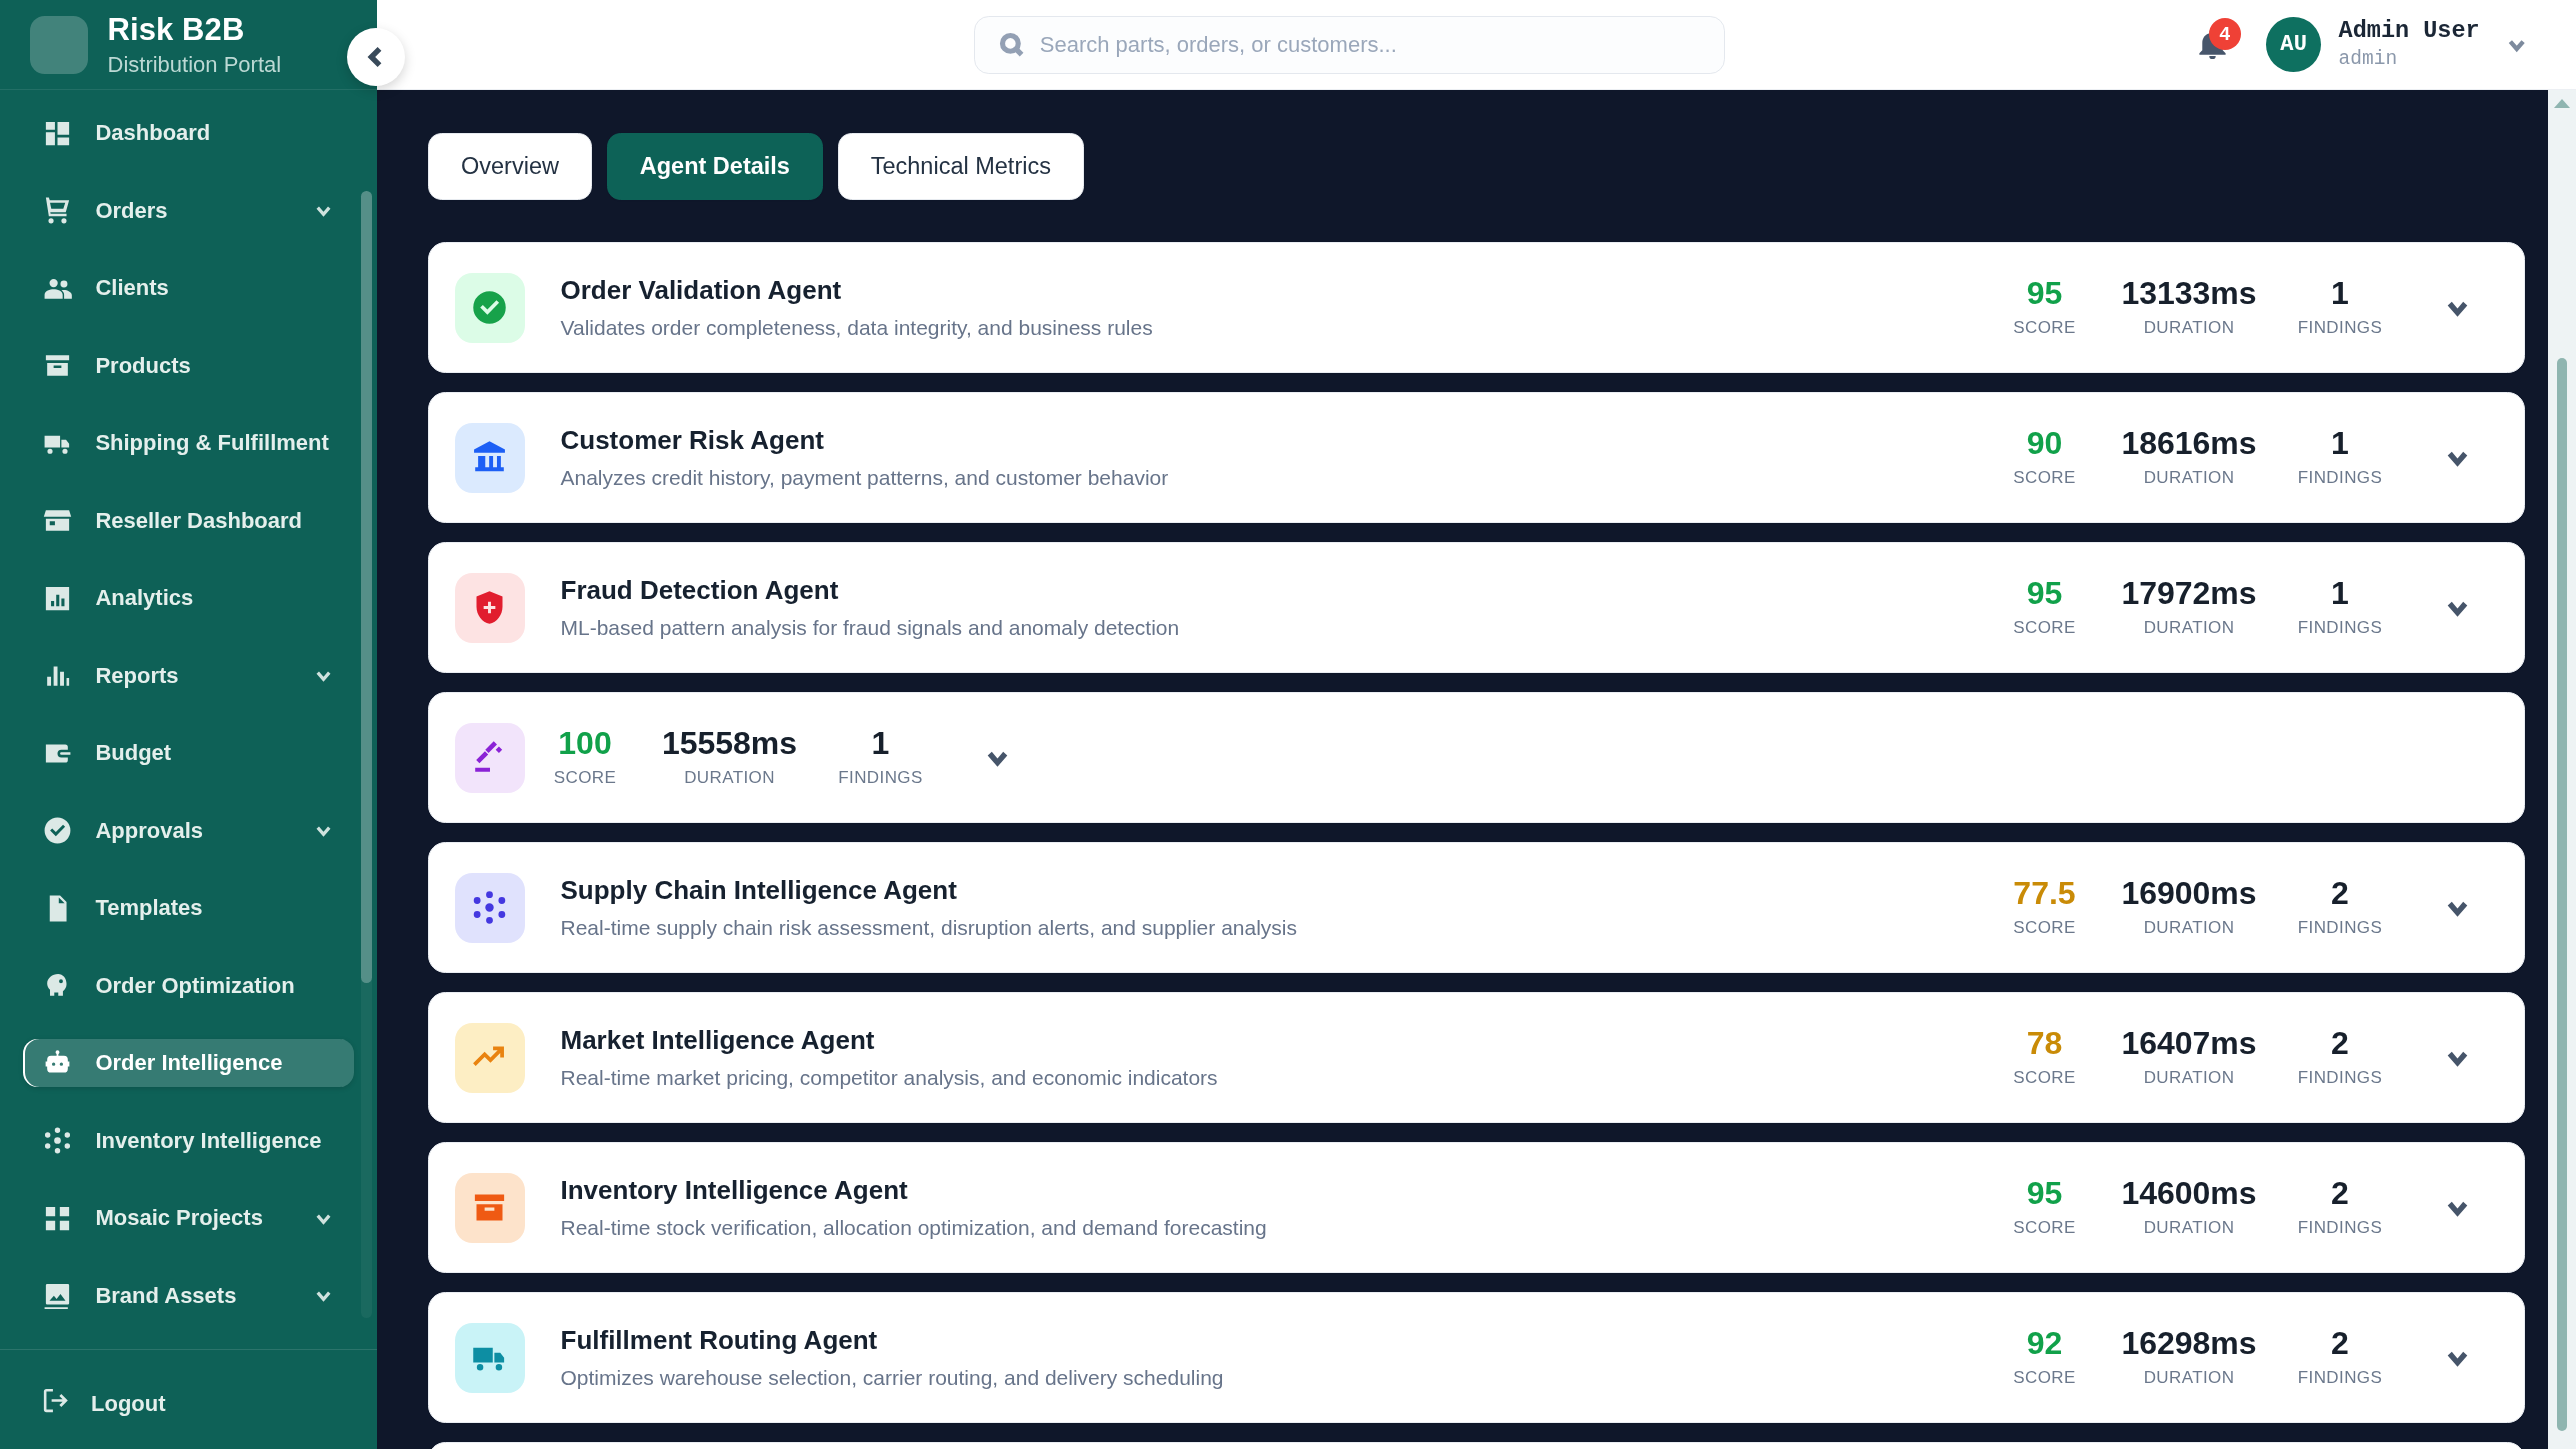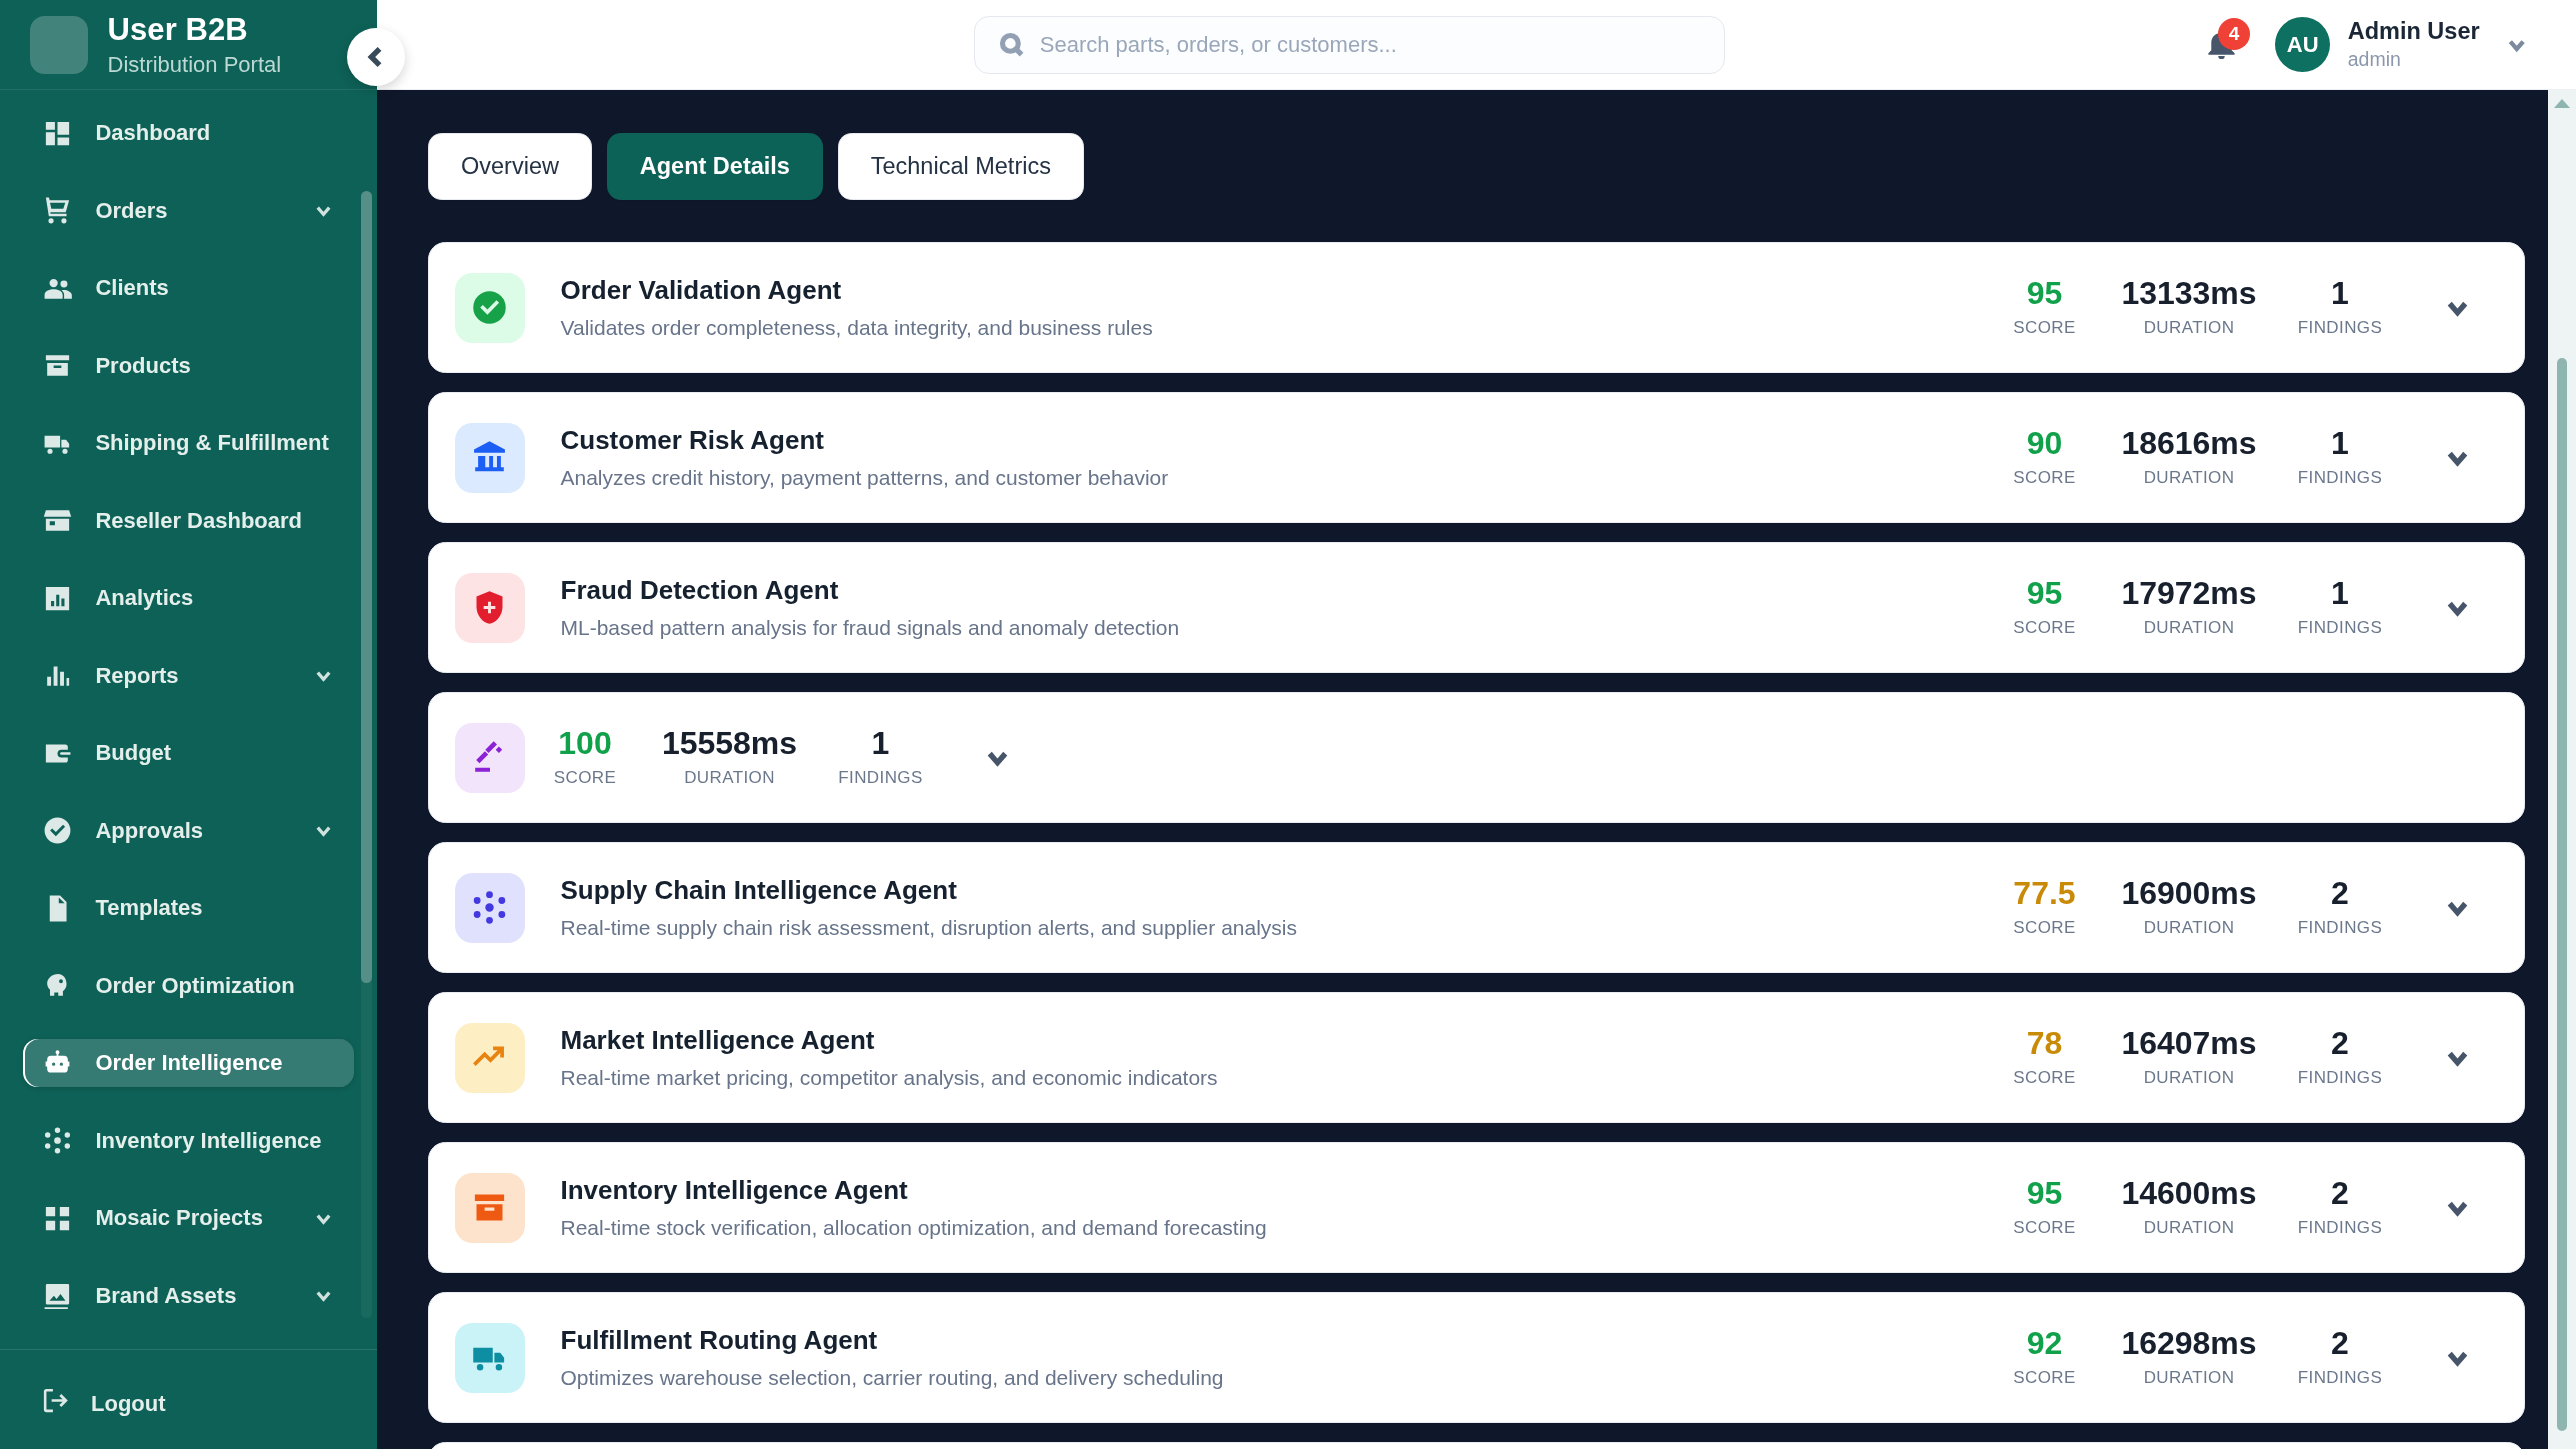--- a/index.html
+++ b/index.html
@@ -56,21 +56,21 @@
   .search-wrap svg{width:27px;height:27px;stroke:#93a0b4;fill:none;stroke-width:4.6;flex-shrink:0;}
   .search-input{border:0;outline:0;background:transparent;font-size:22px;color:#4b5a6d;
                 font-family:"Liberation Sans",sans-serif;width:100%;}
   .search-input::placeholder{color:#9aa7ba;}
 
   .topbar-right{margin-left:auto;display:flex;align-items:center;gap:32px;}
   .bell{position:relative;width:43px;height:43px;display:flex;align-items:center;justify-content:center;cursor:pointer;}
   .bell svg{width:35px;height:35px;fill:#47566b;}
   .badge{position:absolute;top:-5.4px;right:-6.7px;min-width:32px;height:32px;border-radius:16px;background:#ef4136;
          color:#fff;font-size:19px;font-weight:700;display:flex;align-items:center;justify-content:center;padding:0 6.7px;}
-  .user{display:flex;align-items:center;gap:17.4px;cursor:pointer;}
+  .user{display:flex;align-items:center;gap:17.4px;cursor:pointer;font-family:Liberation Mono, monospace;}
   .avatar{width:55px;height:55px;border-radius:50%;background:#0e7060;color:#fff;font-size:22px;font-weight:600;
           display:flex;align-items:center;justify-content:center;letter-spacing:0.3px;}
   .user-text{display:flex;flex-direction:column;line-height:1.2;}
   .user-name{font-size:23.5px;font-weight:700;color:#1b2736;}
   .user-role{font-size:19.5px;color:#8b98ab;margin-top:2.7px;}
   .user .chev{width:31px;height:31px;display:flex;align-items:center;justify-content:center;margin-left:4px;}
   .user .chev svg{width:25.5px;height:25.5px;stroke:#7d8a9d;fill:none;stroke-width:4;}
 
   .content{flex:1;background:#0f172a;overflow:hidden;position:relative;padding:0;}
   .content-inner{padding:43px 51px 0 51px;}
@@ -110,21 +110,21 @@
 </style>
 </head>
 <body>
 
 <div class="app">
 
   <aside class="sidebar">
     <div class="brand">
       <div class="brand-logo"></div>
       <div class="brand-text">
-        <div class="brand-title">User B2B</div>
+        <div class="brand-title">Risk B2B</div>
         <div class="brand-sub">Distribution Portal</div>
       </div>
     </div>
 
     <nav class="nav">
       <div class="nav-scroll" id="nav-scroll">
           <div class="nav-item">
             <span class="ico">
               <svg viewBox="0 0 24 24">
                 <path d="M3 3h7v6H3V3zm0 8h7v10H3V11zm9-8h9v10h-9V3zm0 12h9v6h-9v-6z"></path>

